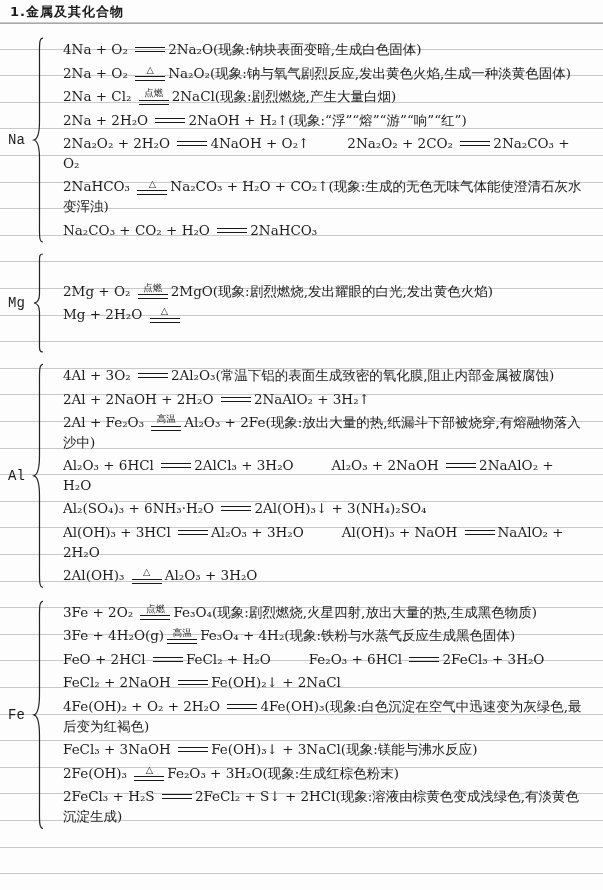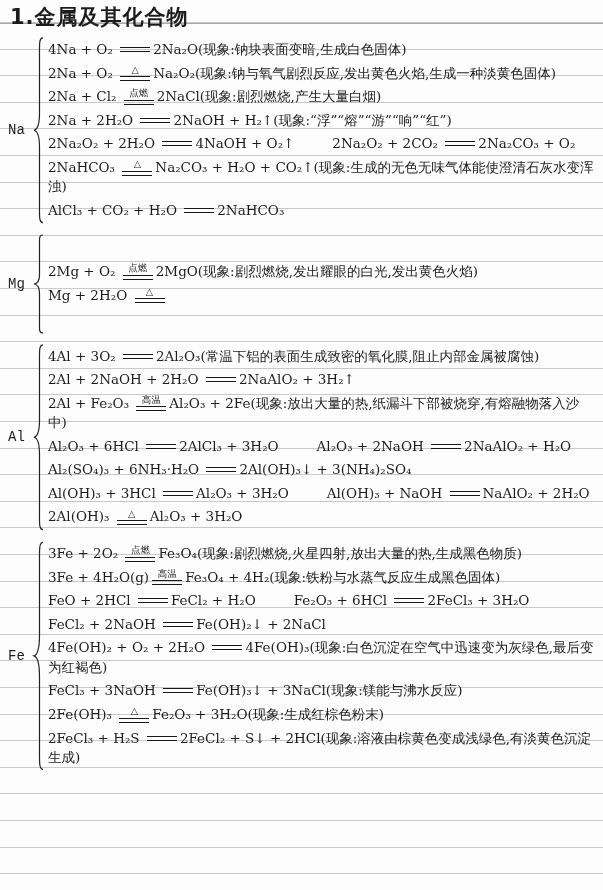--- a/index.html
+++ b/index.html
@@ -11,29 +11,29 @@
   }
   .ruling{
     position:absolute; left:0; right:0; top:22px; bottom:0; z-index:0;
     background:repeating-linear-gradient(to bottom, var(--ruling) 0 1px, transparent 1px 26.6px);
     pointer-events:none;
   }
   .header{
     position:relative; z-index:1; height:20px; padding:3px 0 0 10px;
     border-bottom:1px solid #a8a8a8;
     font-family:"DejaVu Sans","Liberation Sans",sans-serif;
-    font-weight:bold; font-size:21px; letter-spacing:1px;
+    font-weight:bold; font-size:13px; letter-spacing:1px;
   }
   .content{ position:relative; z-index:1; padding:12px 6px 0 8px; }
   .section{ display:flex; align-items:center; margin-bottom:9px; }
   .label{ flex:none; width:24px; text-align:left; font-size:14px;font-family:Liberation Mono, monospace; }
   .bracewrap{ flex:none; width:12px; align-self:stretch; margin-right:4px; }
   .bracewrap svg{ width:100%; height:100%; display:block; }
   .rows{ flex:1; min-width:0; }
-  .row{ font-size:13.5px; line-height:1.45; margin:4px 0; }
+  .row{ font-size:13.5px; line-height:1.45; margin:4px 15px; }
   .t{ white-space:pre-wrap; }
   .eq{
     display:inline-flex; flex-direction:column; align-items:center;
     vertical-align:middle; margin:0 3px; transform:translateY(-1px);
   }
   .cond{ font-size:9.5px; line-height:1.1; margin-bottom:1px; }
   .bar{
     width:30px; height:5px; box-sizing:border-box;
     border-top:1.3px solid #181818; border-bottom:1.3px solid #181818;
   }
@@ -73,21 +73,21 @@
             </span><span class="t">2NaOH + H₂↑(现象:“浮”“熔”“游”“响”“红”)</span></div>
           <div class="row"><span class="t">2Na₂O₂ + 2H₂O </span><span class="eq">
               <span class="bar"></span>
             </span><span class="t">4NaOH + O₂↑</span><span class="gap"></span><span class="t">2Na₂O₂ + 2CO₂ </span><span class="eq">
               <span class="bar"></span>
             </span><span class="t">2Na₂CO₃ + O₂</span></div>
           <div class="row"><span class="t">2NaHCO₃ </span><span class="eq">
               <span class="cond">△</span>
               <span class="bar"></span>
             </span><span class="t">Na₂CO₃ + H₂O + CO₂↑(现象:生成的无色无味气体能使澄清石灰水变浑浊)</span></div>
-          <div class="row"><span class="t">AlCl₃ + CO₂ + H₂O </span><span class="eq">
+          <div class="row"><span class="t">Na₂CO₃ + CO₂ + H₂O </span><span class="eq">
               <span class="bar"></span>
             </span><span class="t">2NaHCO₃</span></div>
         </div>
       </div>
       <div class="section">
         <span class="label">Mg</span>
         <span class="bracewrap">
           <svg viewBox="0 0 12 100" preserveAspectRatio="none">
             <path d="M11 1 C7 1 7.5 4 7.5 10 L7.5 41 C7.5 47 6 49.5 2 50 C6 50.5 7.5 53 7.5 59 L7.5 90 C7.5 96 7 99 11 99" fill="none" stroke="#222" stroke-width="1.2" vector-effect="non-scaling-stroke"></path>
           </svg>

